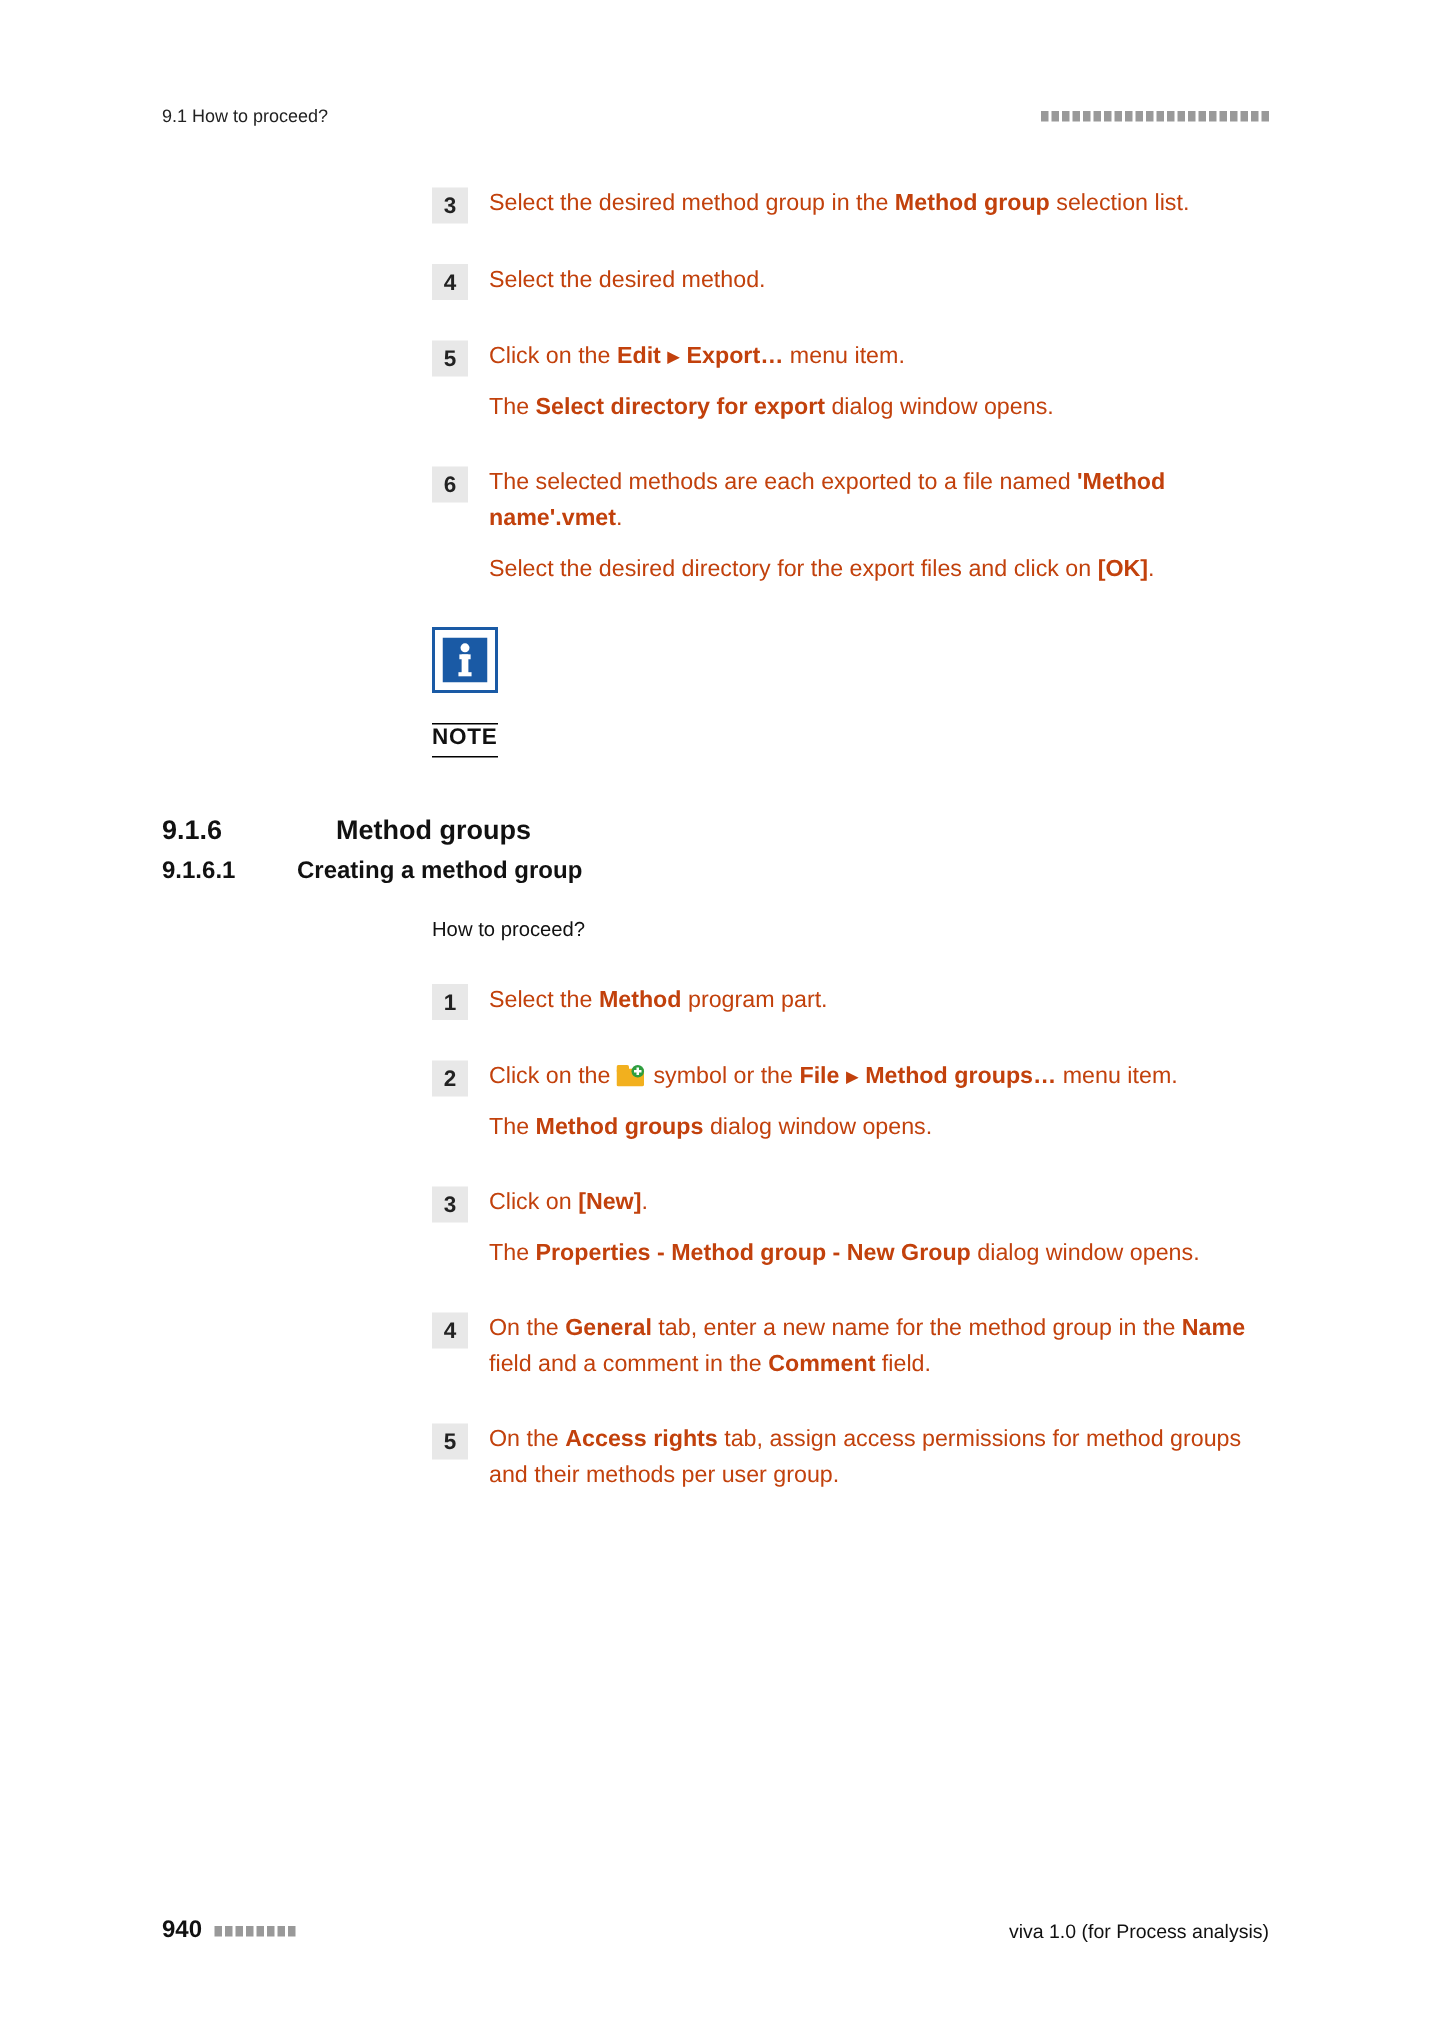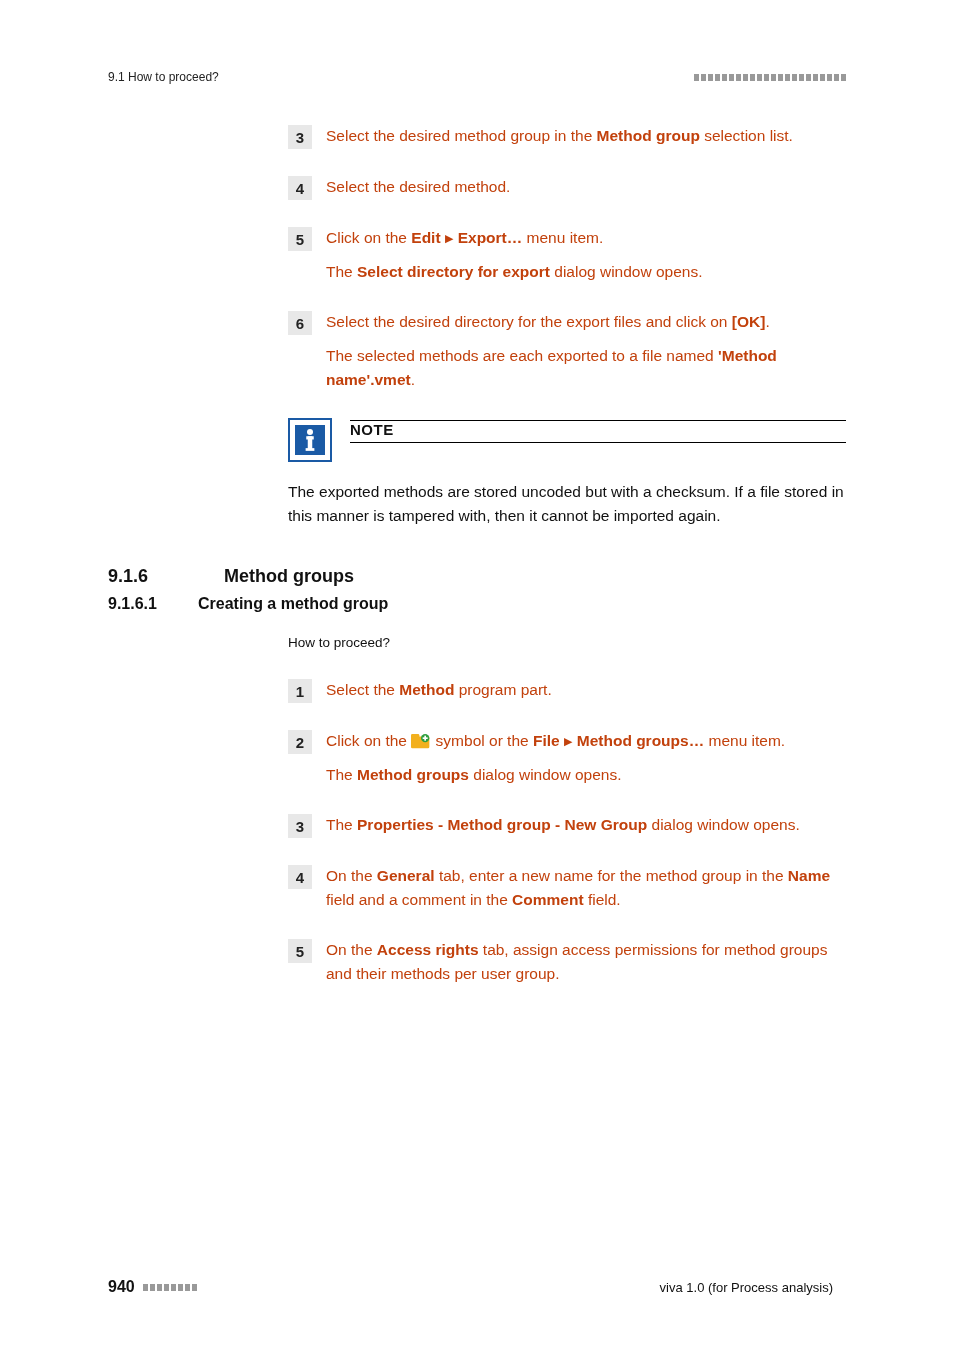--- a/index.html
+++ b/index.html
@@ -10,34 +10,34 @@
   .bar-strip span { width: 5px; height: 7px; background: #999; display: inline-block; }
   .bar-strip.small span { width: 5px; height: 7px; }
   .content { margin-left: 180px; }
   .step { display: flex; gap: 14px; margin-bottom: 26px; }
   .step-num { flex: 0 0 24px; height: 24px; background: #e8e8e8; color: #222; font-weight: 700; font-size: 15px; display: flex; align-items: center; justify-content: center; margin-top: 1px; }
   .step-body { flex: 1; font-size: 15.5px; line-height: 1.55; color: #c2410c; }
   .step-body p + p { margin-top: 10px; }
   b, strong { font-weight: 700; }
   .tri { font-size: 11px; vertical-align: 1px; }
   .note-block { margin-top: 8px; }
-  .note-head { display: flex; align-items: flex-start; gap: 18px; margin-bottom: 18px; }
+  .note-head { display: flex; align-items: flex-start; gap: 18px; margin-bottom: 18px; flex-direction: column; }
   .note-icon { width: 44px; height: 44px; border: 2px solid #1a5aa5; display: flex; align-items: center; justify-content: center; background: #fff; }
   .note-icon svg { width: 30px; height: 30px; }
   .note-title-wrap { flex: 1; padding-top: 2px; }
   .note-rule { border: 0; border-top: 1.5px solid #000; margin: 0; }
   .note-title { font-weight: 700; font-size: 15px; letter-spacing: 0.5px; margin-bottom: 4px; }
   .note-text { font-size: 15.5px; line-height: 1.55; }
   .h2 { font-size: 18px; font-weight: 800; margin-top: 38px; margin-bottom: 8px; display: flex; gap: 26px; }
   .h2 .num { flex: 0 0 90px; }
   .h3 { font-size: 16px; font-weight: 800; margin-bottom: 22px; display: flex; }
   .h3 .num { flex: 0 0 90px; }
   .subline { margin-left: 180px; font-size: 13.5px; margin-bottom: 28px; }
   .inline-icon { display: inline-block; width: 20px; height: 16px; vertical-align: -3px; }
-  .footer { position: absolute; left: 108px; right: 121px; bottom: 54px; display: flex; justify-content: space-between; align-items: center; font-size: 13px; }
+  .footer { position: absolute; left: 108px; right: 108px; bottom: 54px; display: flex; justify-content: space-between; align-items: center; font-size: 13px; }
   .footer-left { display: flex; align-items: center; gap: 8px; }
   .page-num { font-weight: 800; font-size: 16px; }
 </style>
 </head>
 <body>
 
 <div class="page">
 
   <div class="running-head">
     <span>9.1 How to proceed?</span>
@@ -83,22 +83,22 @@
       <div class="step">
         <div class="step-num">5</div>
         <div class="step-body">
           <p>Click on the <strong>Edit</strong> <span class="tri">▶</span> <strong>Export…</strong> menu item.</p>
           <p>The <strong>Select directory for export</strong> dialog window opens.</p>
         </div>
       </div>
       <div class="step">
         <div class="step-num">6</div>
         <div class="step-body">
+          <p>The selected methods are each exported to a file named <strong>'Method name'.vmet</strong>.</p>
           <p>Select the desired directory for the export files and click on <strong>[OK]</strong>.</p>
-          <p>The selected methods are each exported to a file named <strong>'Method name'.vmet</strong>.</p>
         </div>
       </div>
     </div>
 
   <div class="content note-block">
     <div class="note-head">
       <div class="note-icon">
         <svg viewBox="0 0 24 24">
             <rect x="0" y="0" width="24" height="24" fill="#1a5aa5"></rect>
             <circle cx="12" cy="5.5" r="2.4" fill="#fff"></circle>
@@ -106,21 +106,20 @@
             <rect x="10.2" y="9" width="3.6" height="11" fill="#fff"></rect>
             <rect x="8.5" y="18.5" width="7" height="2.2" fill="#fff"></rect>
           </svg>
       </div>
       <div class="note-title-wrap">
         <hr class="note-rule">
         <div class="note-title">NOTE</div>
         <hr class="note-rule">
       </div>
     </div>
-    <div class="note-text">The exported methods are stored uncoded but with a checksum. If a file stored in this manner is tampered with, then it cannot be imported again.</div>
   </div>
 
   <div class="h2">
     <span class="num">9.1.6</span>
     <span>Method groups</span>
   </div>
 
   <div class="h3">
     <span class="num">9.1.6.1</span>
     <span>Creating a method group</span>
@@ -144,20 +143,21 @@
                 <circle cx="17" cy="5" r="5" fill="#2e9e3f"></circle>
                 <rect x="16" y="2" width="2" height="6" fill="#fff"></rect>
                 <rect x="14" y="4" width="6" height="2" fill="#fff"></rect>
               </svg></span> symbol or the <strong>File</strong> <span class="tri">▶</span> <strong>Method groups…</strong> menu item.</p>
           <p>The <strong>Method groups</strong> dialog window opens.</p>
         </div>
       </div>
       <div class="step">
         <div class="step-num">3</div>
         <div class="step-body">
+          <p>Click on <strong>[New]</strong>.</p>
           <p>The <strong>Properties - Method group - New Group</strong> dialog window opens.</p>
         </div>
       </div>
       <div class="step">
         <div class="step-num">4</div>
         <div class="step-body">
           <p>On the <strong>General</strong> tab, enter a new name for the method group in the <strong>Name</strong> field and a comment in the <strong>Comment</strong> field.</p>
         </div>
       </div>
       <div class="step">

